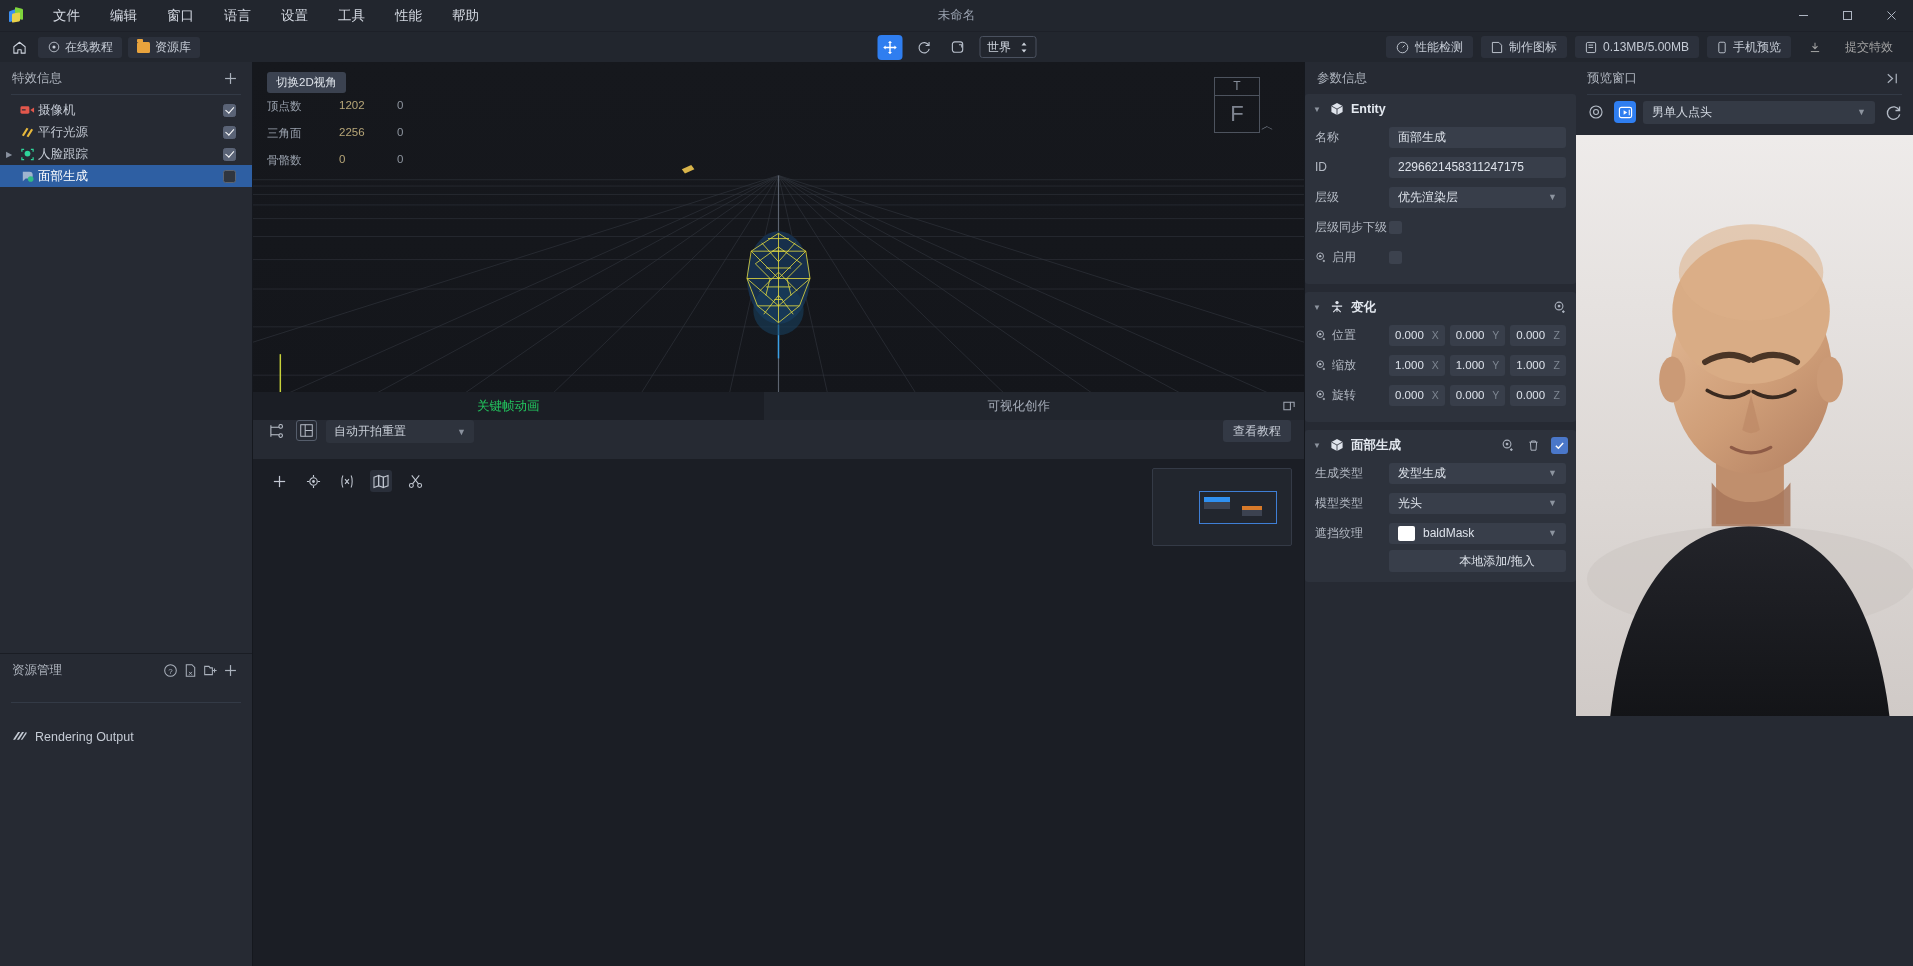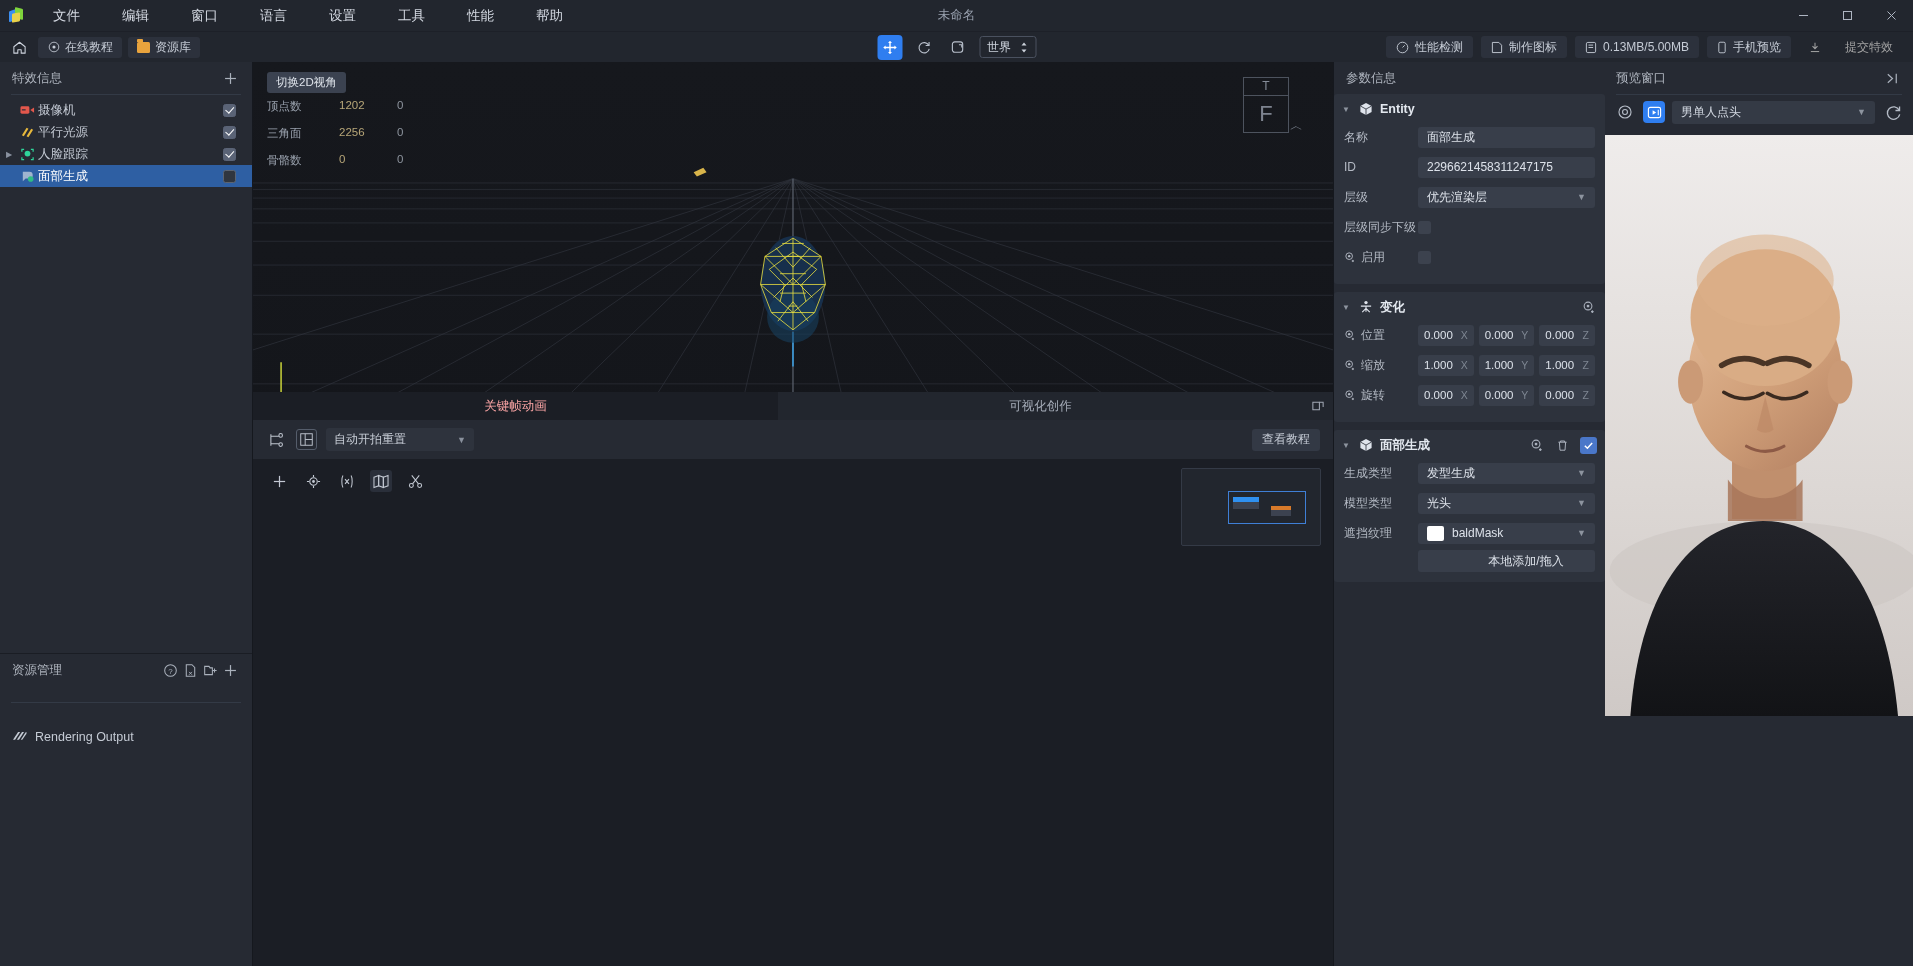--- a/index.html
+++ b/index.html
@@ -21,21 +21,21 @@
   .logo {
     width: 34px; height: 32px; display: flex; align-items: center; justify-content: center;
   }
   .logo-shape {
     width: 17px; height: 17px; position: relative;
   }
   .logo-shape i { position: absolute; display: block; }
   .logo-shape i:nth-child(1){ left:0; top:3px; width:8px; height:11px; background:#3c8ef0; transform: skewY(-18deg); border-radius:1px;}
   .logo-shape i:nth-child(2){ left:6px; top:1px; width:8px; height:11px; background:#7fd43c; transform: skewY(14deg); border-radius:1px;}
   .logo-shape i:nth-child(3){ left:3px; top:6px; width:8px; height:9px; background:#e9d24a; transform: skewY(-10deg); border-radius:1px;}
-  .menus { display: flex; align-items: center; gap: 16px; margin-left: 6px; }
+  .menus { display: flex; align-items: center; gap: 4px; margin-left: 6px; }
   .menu-item {
     font-size: 13.5px; color: #d4d9e2; padding: 6px 13px; border-radius: 3px; cursor: default;
     white-space: nowrap;
   }
   .win-title {
     position: absolute; left: 0; right: 0; text-align: center;
     font-size: 12.5px; color: #9ba3b1; pointer-events: none;
   }
   .wincontrols { margin-left: auto; display: flex; height: 32px; z-index: 2; }
   .wc { width: 44px; height: 32px; display: flex; align-items: center; justify-content: center; color: #aeb5c2; }
@@ -137,25 +137,25 @@
   .vc-top { width: 46px; height: 18px; border: 1px solid #4d535e; border-bottom: none; position: relative;}
   .vc-top::after{content:'T'; position:absolute; left:50%; top:50%; transform:translate(-50%,-55%); font-size:12px; color:#858c98;}
   .vc-front { width: 46px; height: 38px; border: 1px solid #4d535e; display:flex; align-items:center; justify-content:center; font-size:22px; color:#7d838f;}
   .vc-caret { position:absolute; right:-14px; bottom:-2px; color:#767d89; font-size: 13px;}
 
   .bottom-tabs { height: 28px; flex: none; display: flex; background: #22262e; }
   .btab {
     flex: 1; display: flex; align-items: center; justify-content: center;
     font-size: 12.5px; color: #a5acb8; background: #22262e;
   }
-  .btab.active { background: #1b1e25; color: #fca5a5; }
+  .btab.active { background: #1b1e25; color: #22c55e; }
   .btab-end { width: 30px; display: flex; align-items: center; justify-content: center; color: #a2a9b5; }
 
   .anim-bar {
-    height: 40px; flex: none; display: flex; align-items: center; gap: 9px;
+    height: 40px; flex: none; display: flex; gap: 9px;
     padding: 0 13px; background: #262a33; border-bottom: 1px solid #1b1e25;
   }
   .ab-ic { width: 21px; height: 21px; display:flex;align-items:center;justify-content:center; color:#c0c6d0; border-radius:3px;}
   .ab-ic.boxed { border: 1px solid #555d6b; }
   .dd {
     display: flex; align-items: center; height: 23px; padding: 0 8px; border-radius: 3px;
     background: #2e333d; font-size: 12px; color: #c8ced7; min-width: 148px;
   }
   .dd .dd-caret { margin-left: auto; color: #8a919d; font-size: 9px; }
   .tutorial-btn {
@@ -204,21 +204,21 @@
     padding: 0 6px; font-size: 11.5px; color: #dde2ea;
   }
   .vaxis { margin-left: auto; color: #7e8692; font-size: 10.5px; }
   .swatch { width: 17px; height: 15px; background: #fff; border-radius: 2px; margin-right: 8px; flex: none; }
   .btn-wide {
     margin: 2px 10px 0 84px; height: 22px; background: #383e4a; border-radius: 3px;
     display: flex; align-items: center; justify-content: center; font-size: 12px; color: #dde2ea; padding-left: 39px;
   }
 
   
-  .previewcol { width: 308px; flex: none; background: #262a33; display: flex; flex-direction: column; }
+  .previewcol { width: 337px; flex: none; background: #262a33; display: flex; flex-direction: column; }
   .pv-head { height: 32px; display: flex; align-items: center; padding: 0 11px; font-size: 12.5px; color: #aeb4be; }
   .pv-bar { height: 34px; display: flex; align-items: center; gap: 7px; padding: 0 9px; }
   .pv-ic { width: 22px; height: 22px; border-radius: 4px; display:flex;align-items:center;justify-content:center; color:#b5bcc7;}
   .pv-ic.on { background: #2f7ef0; color: #fff; }
   .pv-dd {
     flex: 1; height: 23px; background: #343a45; border-radius: 3px; display: flex; align-items: center;
     padding: 0 9px; font-size: 12px; color: #d3d9e2;
   }
   .pv-dd .caret { margin-left: auto; color: #8d949f; font-size: 9px; }
   .pv-stage { flex: 1; margin: 6px 0 0 0; background: #d8d4d0; position: relative; overflow: hidden; }

